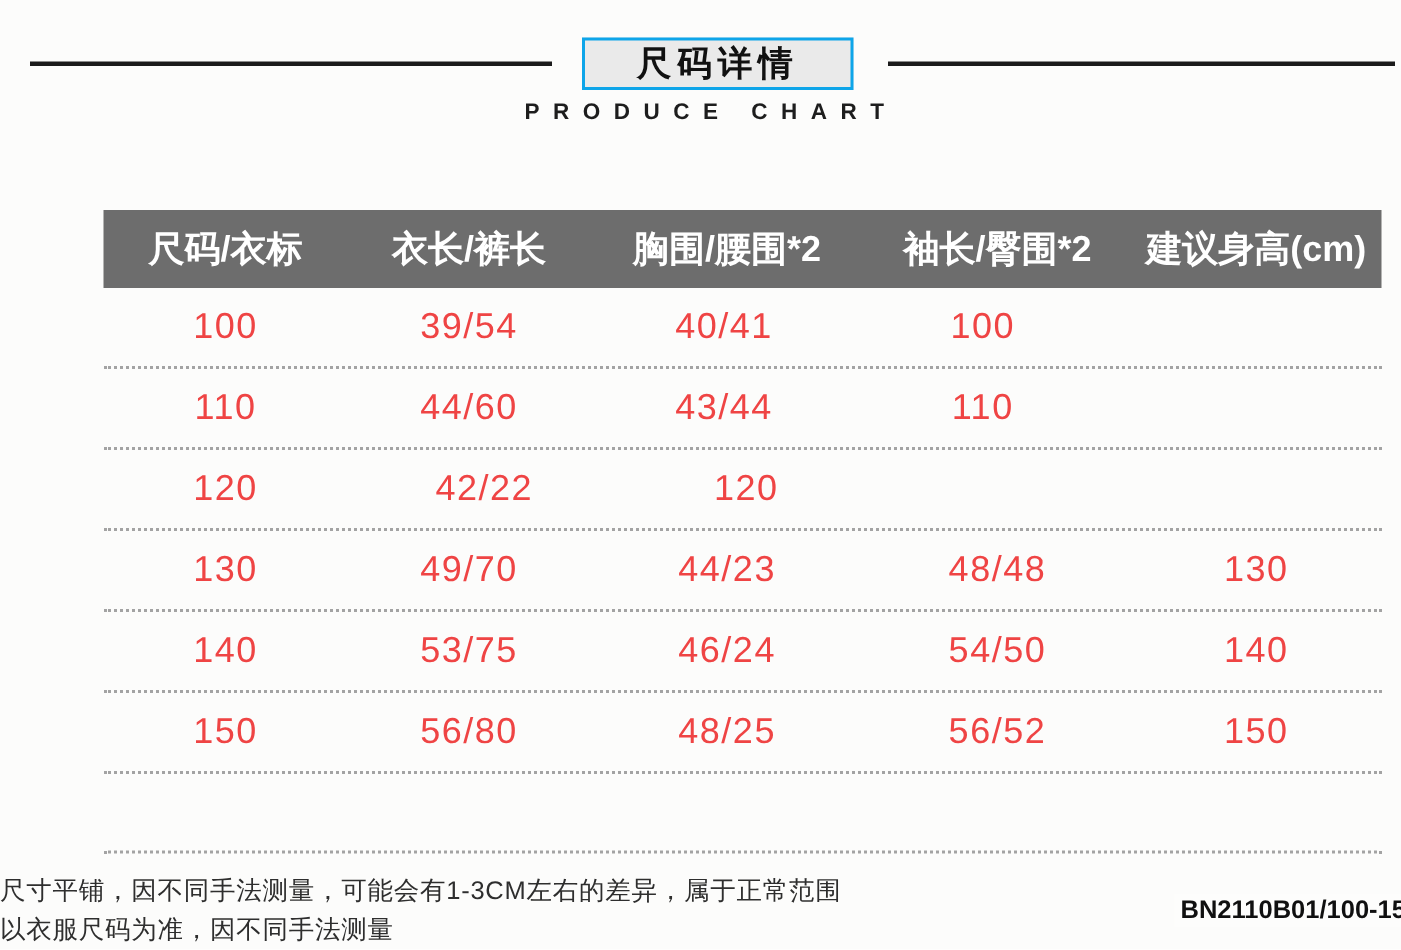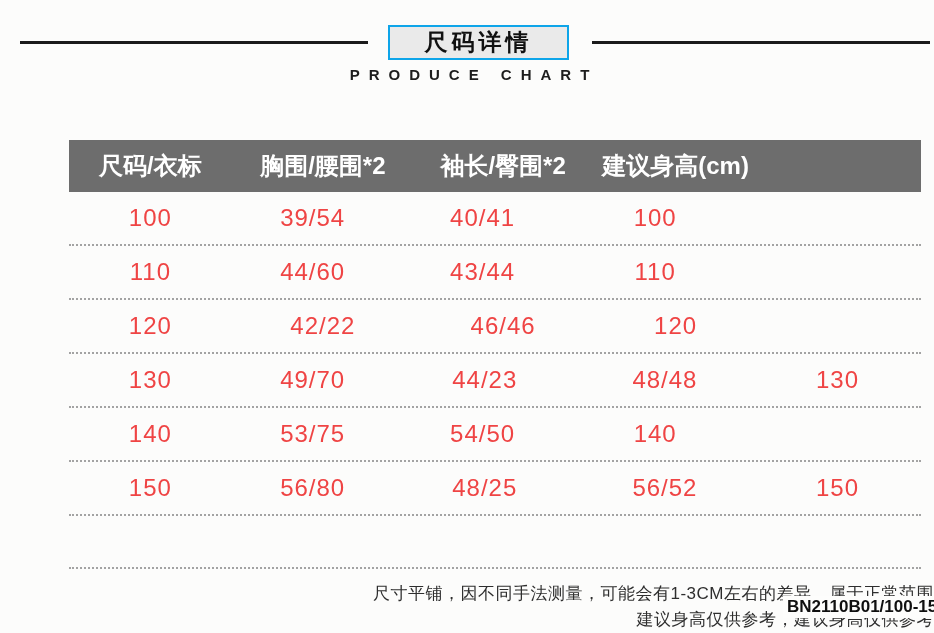--- a/index.html
+++ b/index.html
@@ -43,21 +43,21 @@
   .cell,.hcell{text-align:center;}
   .c0{width:19.1%;}
   .c1{width:19.0%;}
   .c2{width:21.4%;}
   .c3{width:20.9%;}
   .c4{width:19.6%;}
   .hcell{letter-spacing:0px;}
 
   
   .note{
-    position:absolute;left:0;width:100%;text-align:right;
+    position:absolute;left:0;width:100%;text-align:left;
     font-size:17px;color:#2e2e2e;letter-spacing:0.5px;
   }
   .note.l1{top:582px;}
   .note.l2{top:608px;}
   .sku{
     position:absolute;left:783px;top:596px;
     font-size:17px;font-weight:bold;color:#101010;
     background:#fdfdfc;padding:1px 4px;white-space:nowrap;
   }
 </style>
@@ -69,63 +69,64 @@
   <div class="deco-line left"></div>
   <div class="title-box">
     <span>尺码详情</span>
   </div>
   <div class="deco-line right"></div>
   <div class="subtitle">PRODUCE CHART</div>
 
   <div class="size-table">
     <div class="thead">
       <div class="hcell c0">尺码/衣标</div>
+      <div class="hcell c1">衣长/裤长</div>
       <div class="hcell c2">胸围/腰围*2</div>
       <div class="hcell c3">袖长/臀围*2</div>
       <div class="hcell c4">建议身高(cm)</div>
     </div>
 
     <div class="row">
       <div class="cell c0">100</div>
       <div class="cell c1">39/54</div>
       <div class="cell c3">40/41</div>
       <div class="cell c4">100</div>
     </div>
     <div class="row">
       <div class="cell c0">110</div>
       <div class="cell c1">44/60</div>
       <div class="cell c3">43/44</div>
       <div class="cell c4">110</div>
     </div>
     <div class="row">
       <div class="cell c0">120</div>
       <div class="cell c2">42/22</div>
-      <div class="cell c3">46/46</div>
       <div class="cell c4">120</div>
     </div>
     <div class="row">
       <div class="cell c0">130</div>
       <div class="cell c1">49/70</div>
       <div class="cell c2">44/23</div>
       <div class="cell c3">48/48</div>
       <div class="cell c4">130</div>
     </div>
     <div class="row">
       <div class="cell c0">140</div>
       <div class="cell c1">53/75</div>
+      <div class="cell c2">46/24</div>
       <div class="cell c3">54/50</div>
       <div class="cell c4">140</div>
     </div>
     <div class="row">
       <div class="cell c0">150</div>
       <div class="cell c1">56/80</div>
       <div class="cell c2">48/25</div>
       <div class="cell c3">56/52</div>
       <div class="cell c4">150</div>
     </div>
     <div class="row empty"></div>
   </div>
 
   <div class="note l1">尺寸平铺，因不同手法测量，可能会有1-3CM左右的差异，属于正常范围</div>
-  <div class="note l2">建议身高仅供参考，建议身高仅供参考</div>
+  <div class="note l2">以衣服尺码为准，因不同手法测量</div>
   <div class="sku">BN2110B01/100-150</div>
 
 </div>
 
 </body></html>

